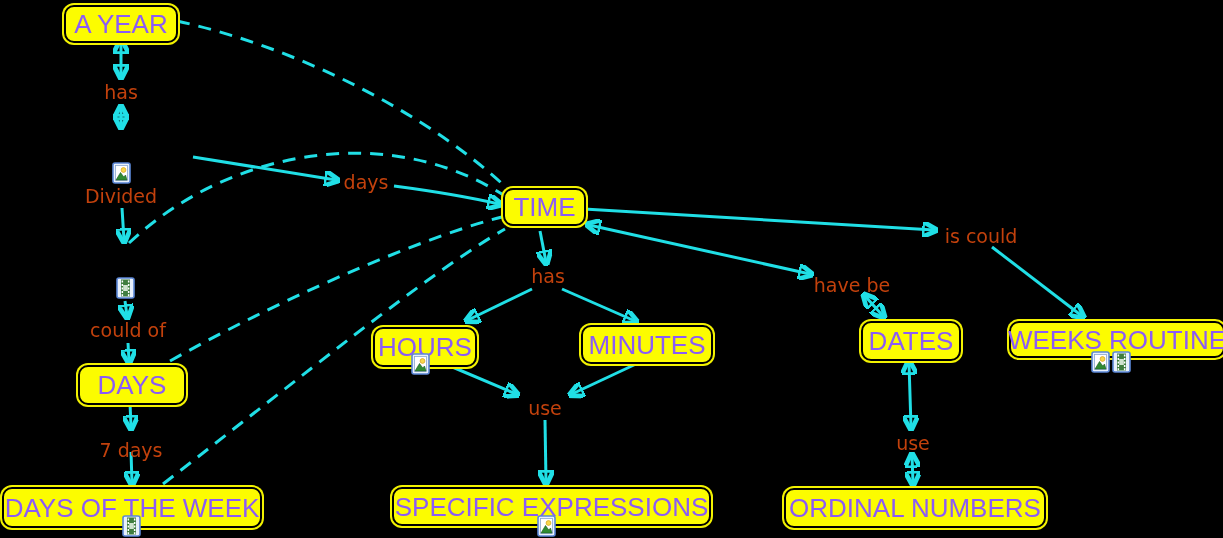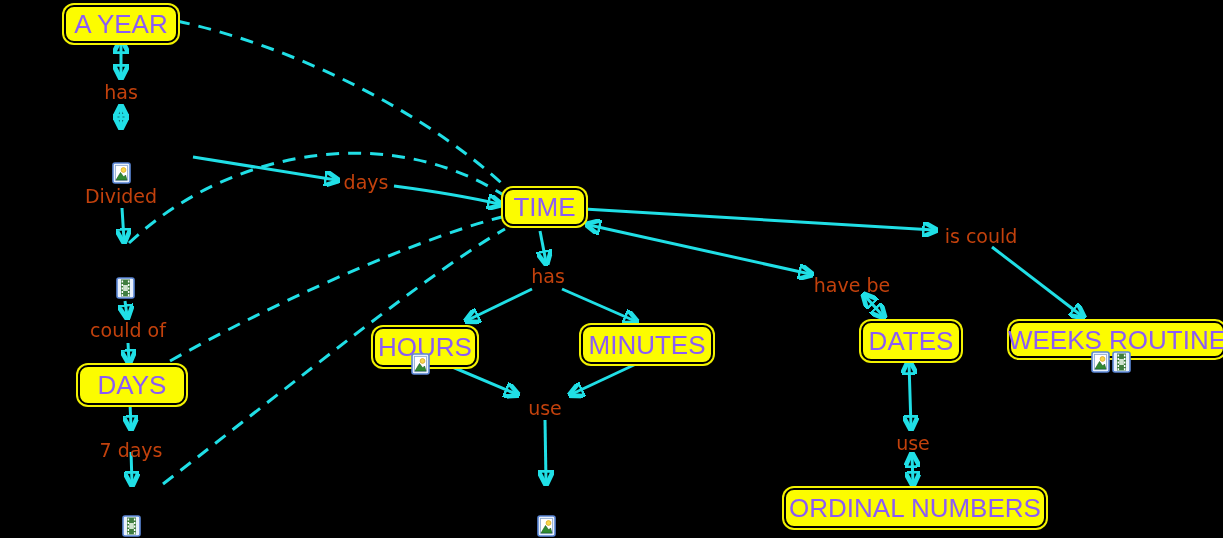--- a/index.html
+++ b/index.html
@@ -67,28 +67,34 @@
     <path d="M909,363 L911,427" marker-start="url(#ahs)" marker-end="url(#ah)"></path>
     <path d="M912,456 L913,483" marker-start="url(#ahs)" marker-end="url(#ah)"></path>
   </svg>
 
   <div class="node" style="left:64px;top:5px;width:110px;height:34px">
       <span>A YEAR</span>
     </div>
   <div class="node" style="left:78px;top:365px;width:104px;height:36px">
       <span>DAYS</span>
     </div>
+  <div class="node" style="left:2px;top:487px;width:256px;height:37px">
+      <span>DAYS OF THE WEEK</span>
+    </div>
   <div class="node" style="left:503px;top:188px;width:79px;height:34px">
       <span>TIME</span>
     </div>
   <div class="node" style="left:373px;top:327px;width:100px;height:36px">
       <span>HOURS</span>
     </div>
   <div class="node" style="left:581px;top:325px;width:128px;height:35px">
       <span>MINUTES</span>
+    </div>
+  <div class="node" style="left:392px;top:487px;width:315px;height:35px">
+      <span>SPECIFIC EXPRESSIONS</span>
     </div>
   <div class="node" style="left:861px;top:321px;width:96px;height:36px">
       <span>DATES</span>
     </div>
   <div class="node" style="left:784px;top:488px;width:258px;height:36px">
       <span>ORDINAL NUMBERS</span>
     </div>
   <div class="node" style="left:1009px;top:321px;width:212px;height:33px">
       <span>WEEKS ROUTINE</span>
     </div>

